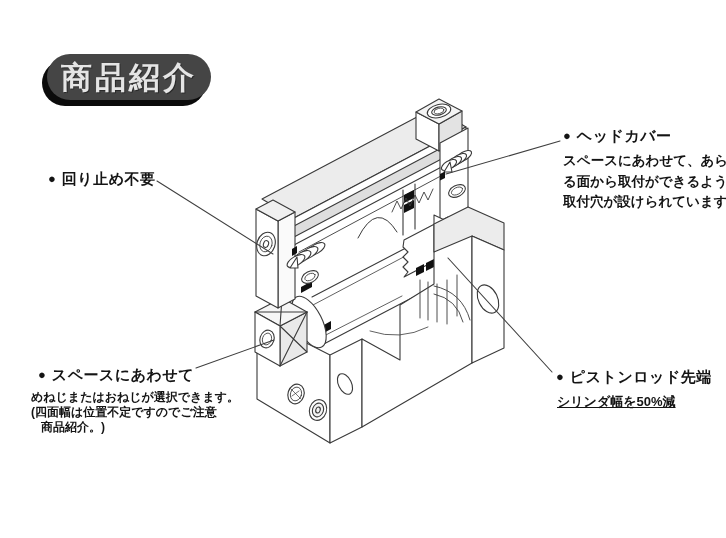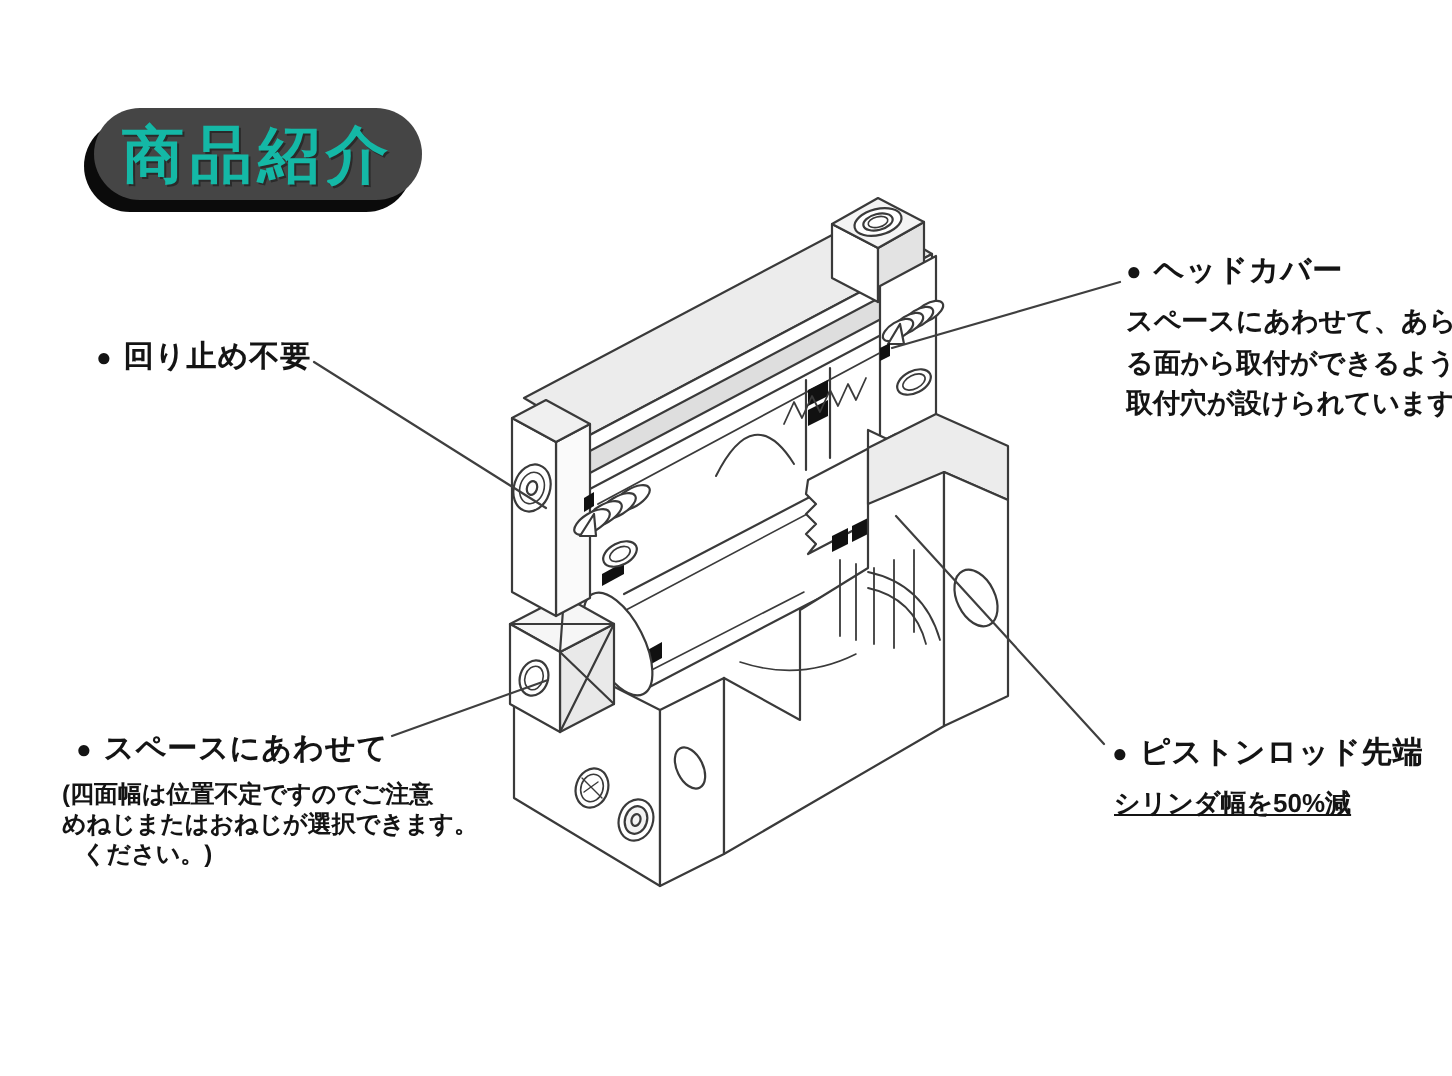--- a/index.html
+++ b/index.html
@@ -8,21 +8,21 @@
     font-family:"Liberation Sans","DejaVu Sans",sans-serif;color:#141414;
   }
   .diagram-svg{position:absolute;left:0;top:0;}
   
   .badge{
     position:absolute;left:47px;top:54px;height:46px;padding:0 14px;
     background:#454545;border-radius:23px;box-shadow:-5px 6px 0 0 #0b0b0b;
     display:flex;align-items:center;justify-content:center;
   }
   .badge span{
-    color:#14b8a6;font-size:31px;font-weight:bold;letter-spacing:3px;line-height:1;
+    color:#e5e5e5;font-size:31px;font-weight:bold;letter-spacing:3px;line-height:1;
     text-shadow:1px 1px 0 #2a2a2a;white-space:nowrap;
   }
   
   .callout{position:absolute;white-space:nowrap;}
   .c-title{display:flex;align-items:center;gap:6px;font-weight:bold;}
   .c-title .blt{font-size:13px;line-height:1;}
   .c-title .txt{font-size:15px;line-height:1;letter-spacing:0.5px;}
   .c-desc{font-weight:bold;}
   .c-desc div{white-space:nowrap;}
   .head-desc{font-size:13.5px;line-height:20.5px;}
@@ -178,23 +178,23 @@
     <div>スペースにあわせて、あらゆ</div>
     <div>る面から取付ができるように、</div>
     <div>取付穴が設けられています。</div>
   </div>
 
   <div class="callout c-title pos-tip">
     <span class="blt">●</span>
     <span class="txt">スペースにあわせて</span>
   </div>
   <div class="callout c-desc tip-desc pos-tip-desc">
+    <div>めねじまたはおねじが選択できます。</div>
     <div>(四面幅は位置不定ですのでご注意</div>
-    <div>めねじまたはおねじが選択できます。</div>
-    <div class="indent">ください。)</div>
+    <div class="indent">商品紹介。)</div>
   </div>
 
   <div class="callout c-title pos-oval">
     <span class="blt">●</span>
     <span class="txt">ピストンロッド先端</span>
   </div>
   <div class="callout c-desc oval-desc pos-oval-desc">
     <div>シリンダ幅を50%減</div>
   </div>
 

